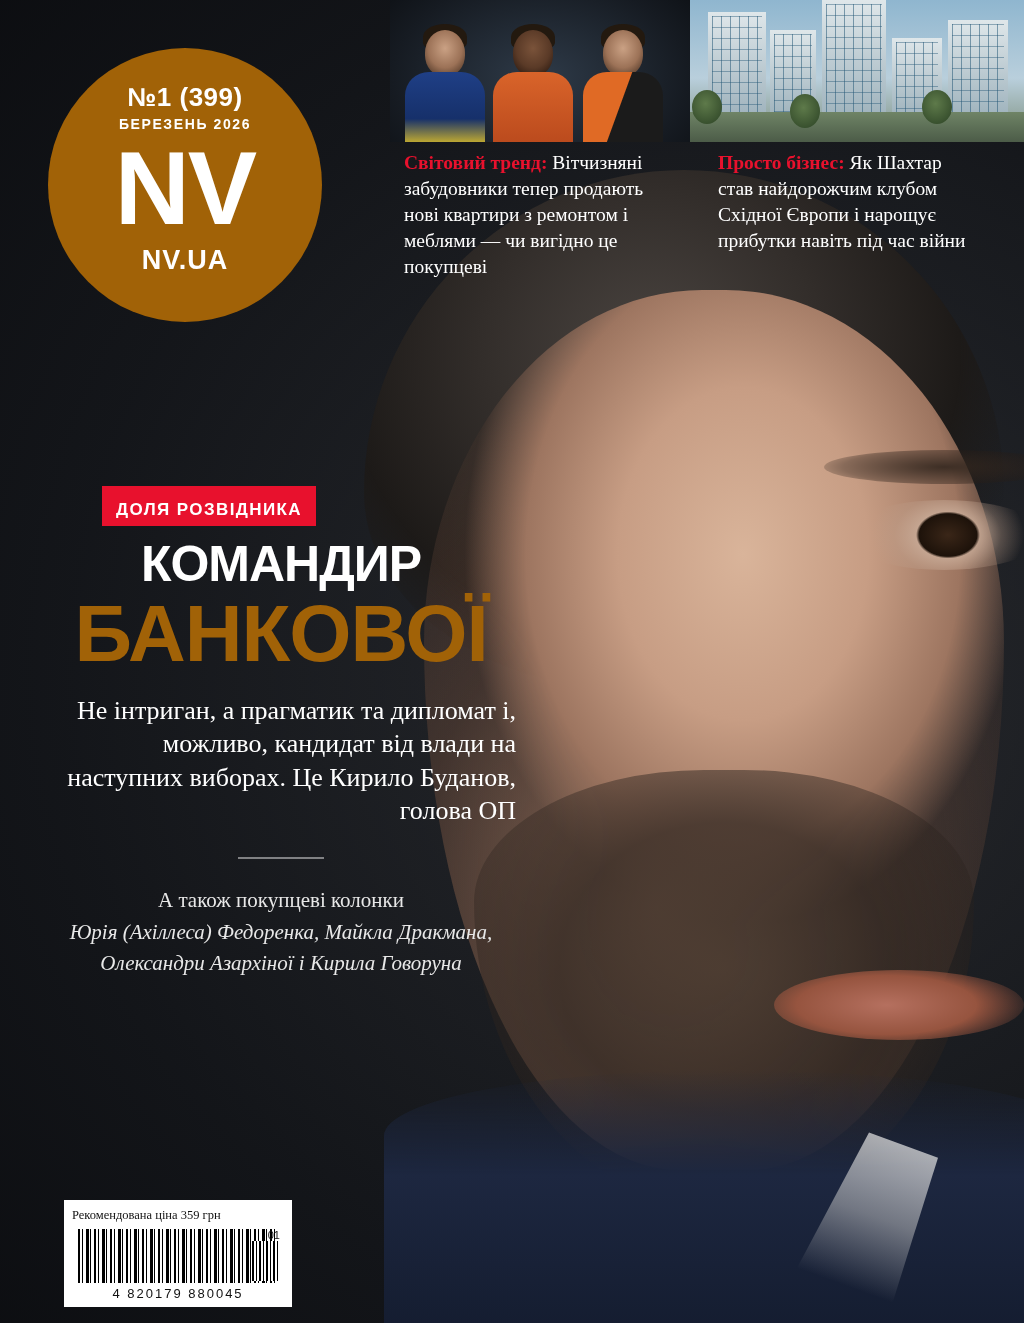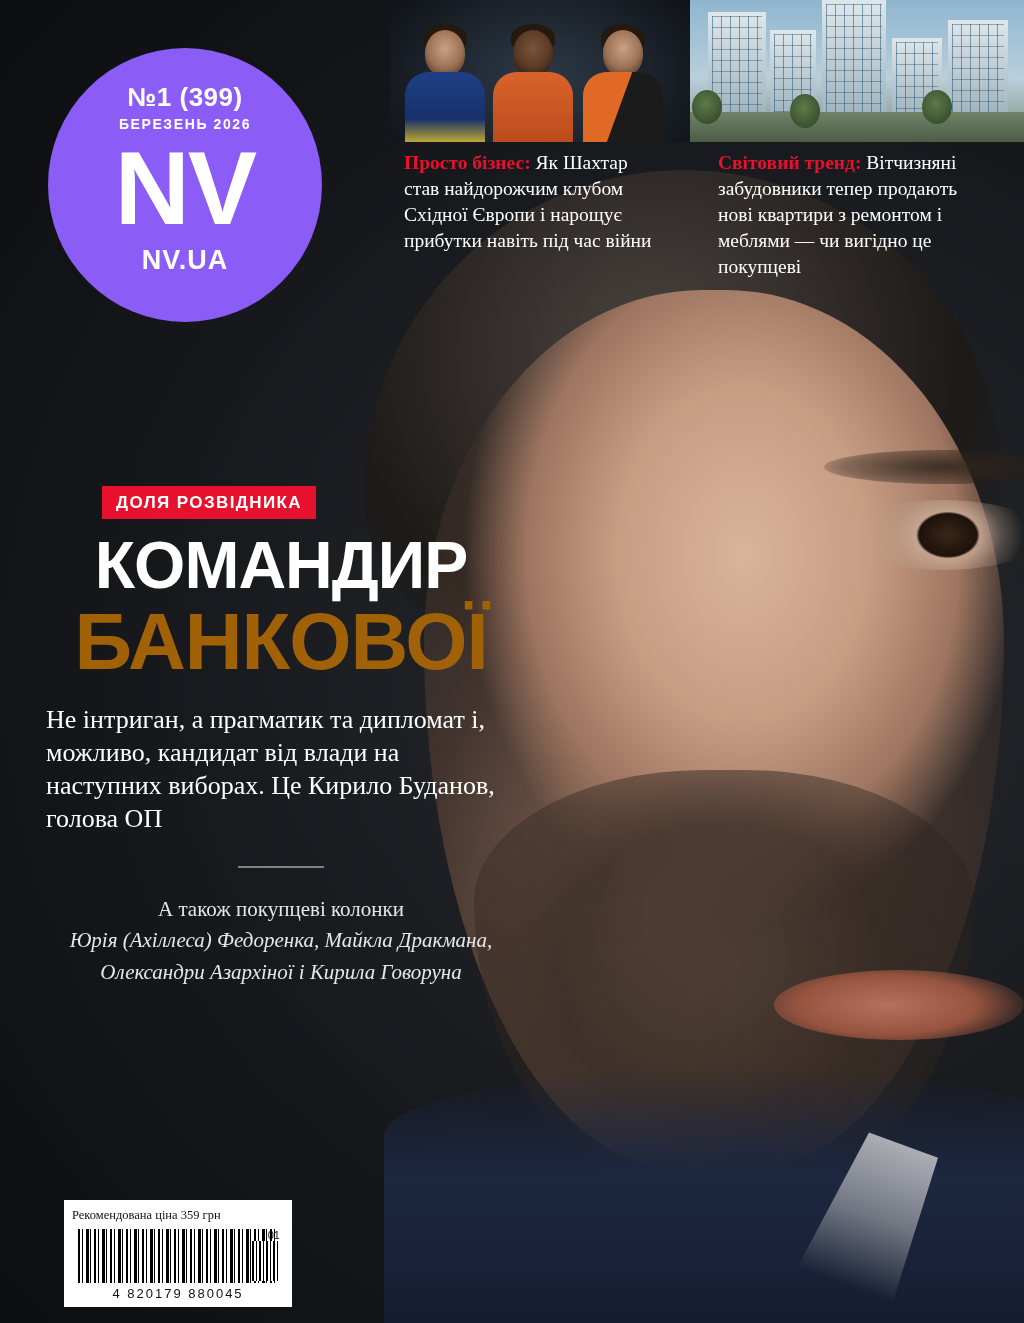--- a/index.html
+++ b/index.html
@@ -181,21 +181,21 @@
   .t1 { left: 2px; } .t2 { left: 100px; bottom: 14px; } .t3 { left: 232px; }
 
   
   .logo {
     position: absolute;
     left: 48px;
     top: 48px;
     width: 274px;
     height: 274px;
     border-radius: 50%;
-    background: #8b5cf6;
+    background: #a16207;
     color: #fff;
     text-align: center;
     z-index: 6;
   }
   .logo .issue {
     margin-top: 34px;
     font-size: 26px;
     font-weight: bold;
     letter-spacing: 0.5px;
   }
@@ -249,42 +249,42 @@
     width: 470px;
     z-index: 5;
   }
   .kicker {
     display: inline-block;
     background: #e8112d;
     color: #fff;
     font-size: 17px;
     font-weight: bold;
     letter-spacing: 1.4px;
-    padding: 7px 14px 6px;
+    padding: 14px 14px 6px;
     margin-left: 56px;
   }
   .title1, .title2 {
     text-align: center;
     font-weight: bold;
     line-height: 0.97;
     letter-spacing: -1px;
   }
   .title1 {
     margin-top: 14px;
     color: #fff;
-    font-size: 66px;
+    font-size: 50px;
   }
   .title2 {
     margin-top: 6px;
     color: #a16207;
     font-size: 80px;
   }
   .deck {
     margin-top: 22px;
-    text-align: left;
+    text-align: right;
     color: #fff;
     font-family: "Liberation Serif", serif;
     font-size: 26px;
     line-height: 1.28;
   }
   .rule {
     width: 86px;
     height: 2px;
     background: rgba(255,255,255,0.45);
     margin: 30px auto 0;
@@ -403,24 +403,24 @@
 
   <div class="logo">
     <div class="issue">№1 (399)</div>
     <div class="date">БЕРЕЗЕНЬ 2026</div>
     <div class="mark">NV</div>
     <div class="site">NV.UA</div>
   </div>
 
   <div class="teasers">
     <div class="teaser">
-      <span class="lead">Просто бізнес:</span><span> Як Шахтар став найдорожчим клубом Східної Європи і нарощує прибутки навіть під час війни</span>
+      <span class="lead">Світовий тренд:</span><span> Вітчизняні забудовники тепер продають нові квартири з ремонтом і меблями — чи вигідно це покупцеві</span>
     </div>
     <div class="teaser">
-      <span class="lead">Світовий тренд:</span><span> Вітчизняні забудовники тепер продають нові квартири з ремонтом і меблями — чи вигідно це покупцеві</span>
+      <span class="lead">Просто бізнес:</span><span> Як Шахтар став найдорожчим клубом Східної Європи і нарощує прибутки навіть під час війни</span>
     </div>
   </div>
 
   <div class="main-block">
     <div class="kicker">ДОЛЯ РОЗВІДНИКА</div>
     <div class="title1">КОМАНДИР</div>
     <div class="title2">БАНКОВОЇ</div>
     <div class="deck">Не інтриган, а прагматик та дипломат і, можливо, кандидат від влади на наступних виборах. Це Кирило Буданов, голова ОП</div>
     <div class="rule"></div>
     <div class="columns">

